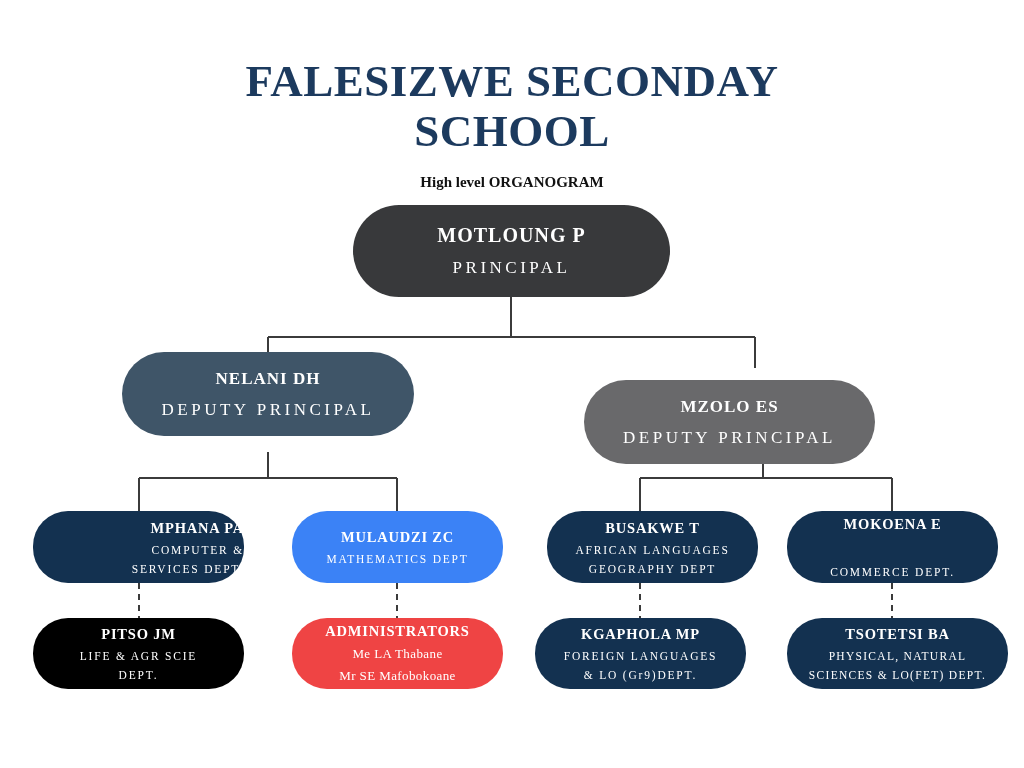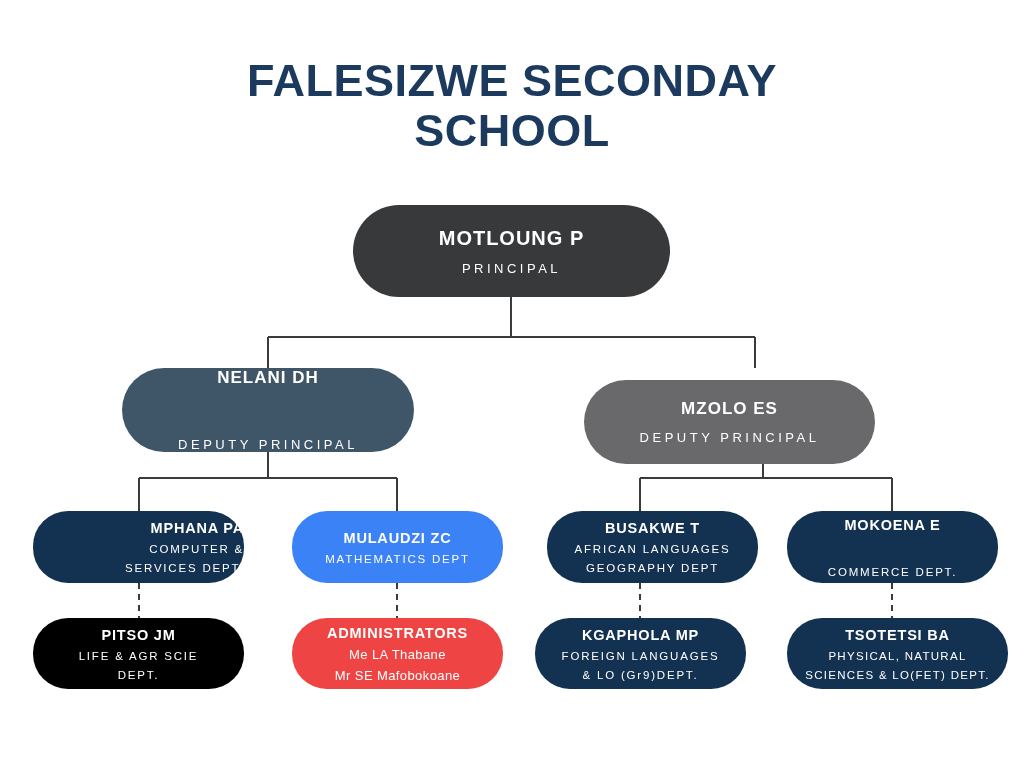--- a/index.html
+++ b/index.html
@@ -1,19 +1,19 @@
 <!DOCTYPE html>
 <html><head>
 <meta charset="utf-8">
 <style>
   * { margin: 0; padding: 0; box-sizing: border-box; }
   html, body { width: 1024px; height: 768px; background: #ffffff; overflow: hidden; }
   body { font-family: "Liberation Sans", sans-serif; position: relative; }
 
-  .canvas { position: absolute; left: 0; top: 0; width: 908px; height: 768px; }
+  .canvas { position: absolute; left: 0; top: 0; width: 908px; height: 768px; font-family: Liberation Serif, serif; }
 
   
   .title {
     position: absolute; left: 192px; top: 56px; width: 640px;
     text-align: center; font-size: 45px; font-weight: 800;
     line-height: 1.12; letter-spacing: 0.5px;
   }
   .subtitle {
     position: absolute; left: 262px; top: 174px; width: 500px;
     text-align: center; font-size: 15px; font-weight: 700; color: #111111;
@@ -23,28 +23,28 @@
   svg.wires { position: absolute; left: 0; top: 0; width: 1024px; height: 768px; }
   svg.wires path { fill: none; stroke-width: 2; }
 
   
   .node {
     position: absolute; color: #ffffff;
     display: flex; flex-direction: column; align-items: center; justify-content: center;
     text-align: center;
   }
   .node .name   { font-weight: 700; letter-spacing: 1px; }
-  .node .role   { font-weight: 400; font-size: 13px; letter-spacing: 3.5px; margin-top: 11px; }
+  .node .role   { font-weight: 400; font-size: 17px; letter-spacing: 3.5px; margin-top: 11px; }
   .node .line   { font-weight: 400; font-size: 11.5px; letter-spacing: 1.8px; margin-top: 7px; }
   .node .plain  { font-weight: 400; font-size: 13px; letter-spacing: 0.4px; margin-top: 6px; }
 
   .n-principal { left: 353px; top: 205px; width: 317px; height: 92px; border-radius: 46px; }
   .n-principal .name { font-size: 20px; }
 
-  .n-deputy-left  { left: 122px; top: 368px; width: 292px; height: 84px; border-radius: 42px; justify-content: space-between; }
+  .n-deputy-left  { left: 122px; top: 352px; width: 292px; height: 84px; border-radius: 42px; }
   .n-deputy-right { left: 584px; top: 380px; width: 291px; height: 84px; border-radius: 42px; text-align: right; }
   .n-deputy-left .name, .n-deputy-right .name { font-size: 17px; }
 
   .row3 { top: 511px; height: 72px; border-radius: 35px; }
   .row4 { top: 618px; height: 71px; border-radius: 35px; }
   .row3 .name, .row4 .name { font-size: 14.5px; letter-spacing: 0.8px; }
 
   .n-dept-1 { left: 33px;  width: 211px; }
   .n-dept-2 { left: 292px; width: 211px; }
   .n-dept-3 { left: 547px; width: 211px; justify-content: center; }
@@ -55,20 +55,21 @@
   .n-sub-4  { left: 787px; width: 221px; }
   .n-sub-4 .line { letter-spacing: 1.3px; }
 </style>
 </head>
 <body>
 
 <div class="canvas">
 
   <div class="title" style="color: rgb(28, 58, 94);">FALESIZWE SECONDAY SCHOOL</div>
 
+  <div class="subtitle">High level ORGANOGRAM</div>
 
   <svg class="wires" viewBox="0 0 1024 768" aria-hidden="true">
     <g stroke="#3b3b3b">
       <path d="M511,297 L511,337"></path>
       <path d="M268,337 L755,337"></path>
       <path d="M268,337 L268,368"></path>
       <path d="M755,337 L755,368"></path>
       <path d="M268,452 L268,478"></path>
       <path d="M139,478 L397,478"></path>
       <path d="M139,478 L139,511"></path>

